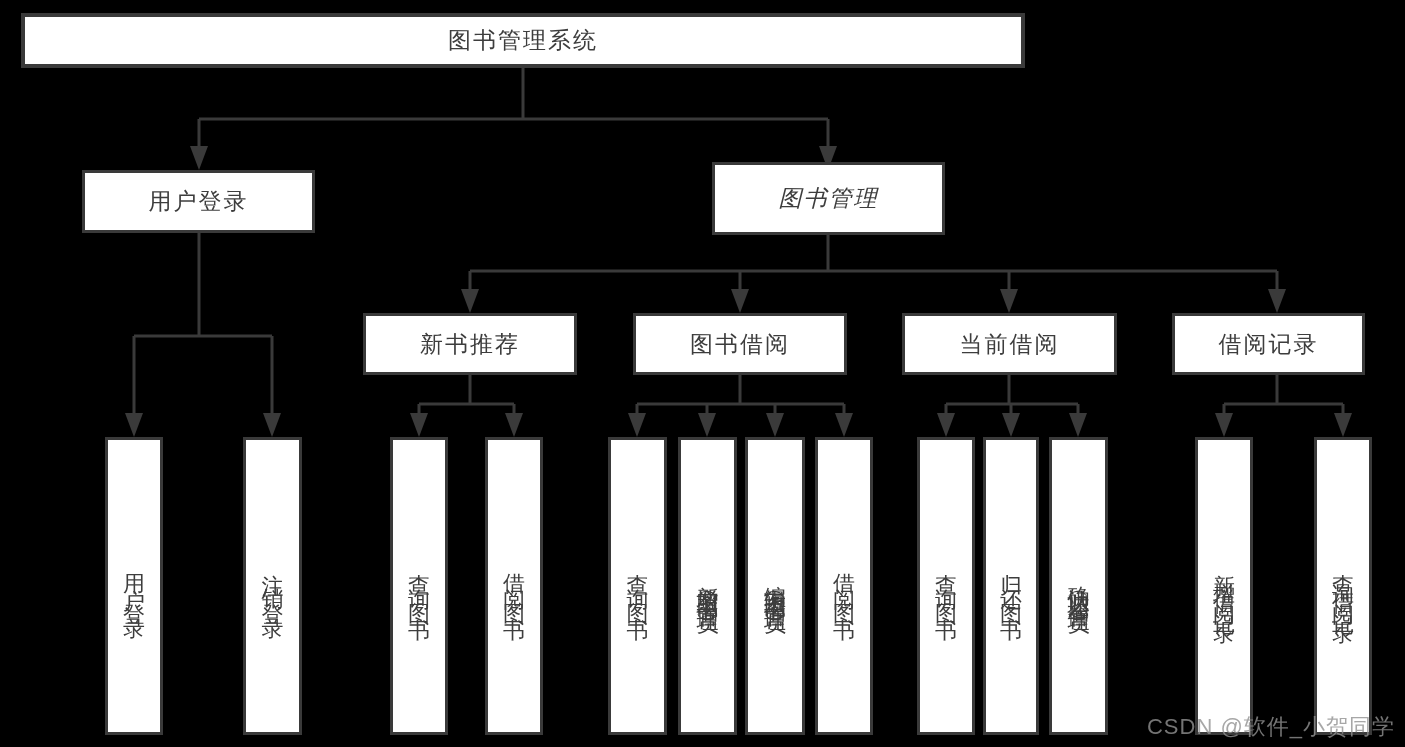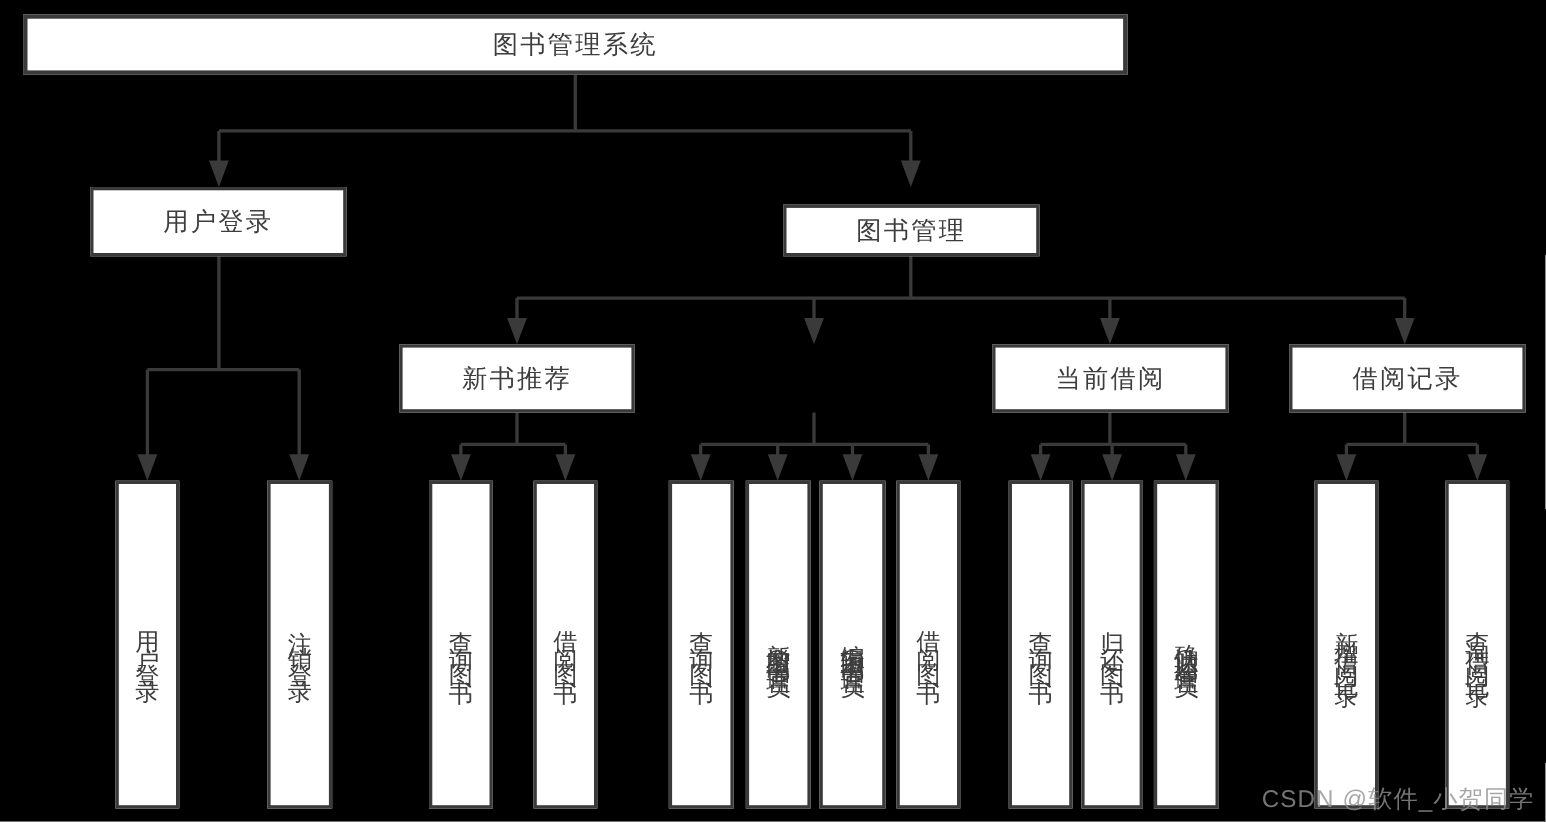--- a/index.html
+++ b/index.html
@@ -41,25 +41,25 @@
     font-size: 22px;
     white-space: nowrap;
   }
   .sp4 .vlbl { letter-spacing: 15px; }
   .sp6 .vlbl { letter-spacing: 10px; }
   .sp9 .vlbl { letter-spacing: 4px;  }
 
   
   #nb-root      { left: 21px;   top: 13px;  width: 1004px; height: 55px; border-width: 4px; }
   #nb-userlogin { left: 82px;   top: 170px; width: 233px;  height: 63px; }
-  #nb-bookmgmt  { left: 712px;  top: 186px; width: 233px;  height: 47px; }
+  #nb-bookmgmt  { left: 712px;  top: 162px; width: 233px;  height: 73px; font-style: italic; }
   #nb-newrec    { left: 363px;  top: 313px; width: 214px;  height: 62px; text-align: center; }
   #nb-borrow    { left: 633px;  top: 313px; width: 214px;  height: 62px; }
   #nb-current   { left: 902px;  top: 313px; width: 215px;  height: 62px; text-align: center; }
-  #nb-records   { left: 1172px; top: 313px; width: 215px;  height: 62px; }
+  #nb-records   { left: 1172px; top: 313px; width: 193px;  height: 62px; }
 
   
   .vnode { top: 437px; height: 298px; }
   #nv-login   { left: 105px;  width: 58px; }
   #nv-logout  { left: 243px;  width: 59px; }
   #nv-rec-q   { left: 390px;  width: 58px; }
   #nv-rec-b   { left: 485px;  width: 58px; }
   #nv-bb-q    { left: 608px;  width: 59px; }
   #nv-bb-a    { left: 678px;  width: 59px; }
   #nv-bb-e    { left: 745px;  width: 60px; }
@@ -114,20 +114,23 @@
   <div class="node" id="nb-userlogin">
     <span class="hlbl">用户登录</span>
   </div>
   <div class="node" id="nb-bookmgmt">
     <span class="hlbl">图书管理</span>
   </div>
 
   <div class="node" id="nb-newrec">
     <span class="hlbl">新书推荐</span>
   </div>
+  <div class="node" id="nb-borrow">
+    <span class="hlbl">图书借阅</span>
+  </div>
   <div class="node" id="nb-current">
     <span class="hlbl">当前借阅</span>
   </div>
   <div class="node" id="nb-records">
     <span class="hlbl">借阅记录</span>
   </div>
 
   <div class="node vnode sp4" id="nv-login">
     <span class="vlbl">用户登录</span>
   </div>

